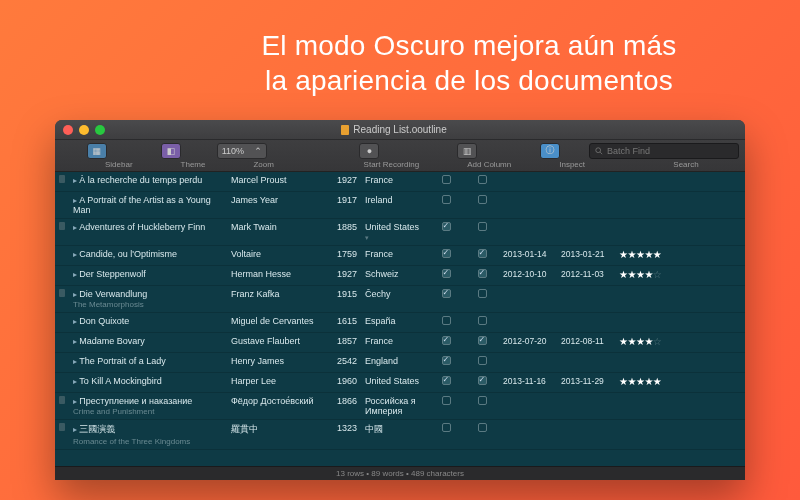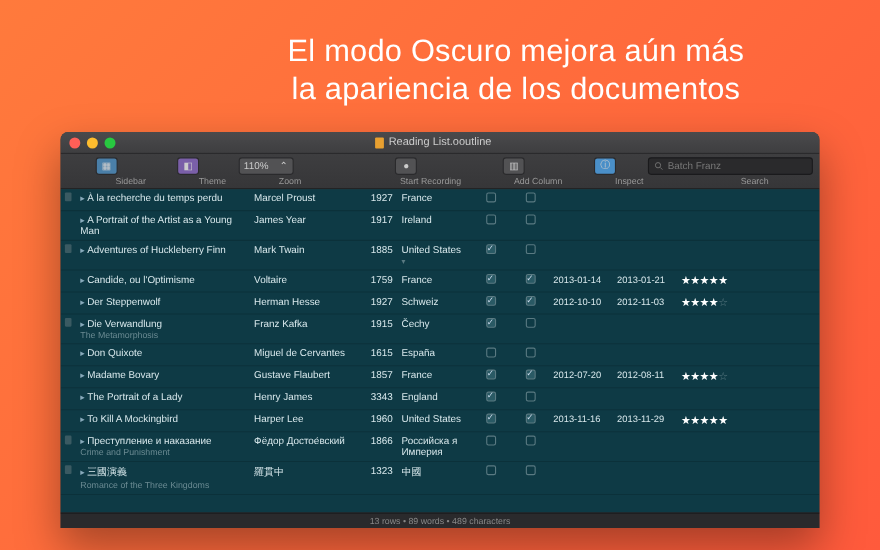--- a/index.html
+++ b/index.html
@@ -190,21 +190,21 @@
           <div class="tbbtn" style="background:#4a8fc8">ⓘ</div>
         </div>
       <div class="lbl">Inspect</div>
     </div>
     <div class="tbgroup" style="flex:0 0 auto">
       <div class="search-field">
         <svg class="mag" viewBox="0 0 10 10">
             <circle cx="4" cy="4" r="3" stroke="#777" fill="none" stroke-width="1"></circle>
             <line x1="6.5" y1="6.5" x2="9" y2="9" stroke="#777" stroke-width="1"></line>
           </svg>
-        <span>Batch Franz</span>
+        <span>Batch Find</span>
       </div>
       <div class="lbl">Search</div>
     </div>
   </div>
 
   <div class="content">
     <div class="rows" id="rows">
         <div class="row">
           <div class="c-handle">
             <span class="handle-ic"></span>
@@ -304,21 +304,21 @@
           <div class="c-owned"><span class="chk on"></span></div>
           <div class="c-read"><span class="chk on"></span></div>
           <div class="c-started">2012-07-20</div>
           <div class="c-finished">2012-08-11</div>
           <div class="c-rating">★★★★<span class="star-empty">☆</span></div>
         </div>
         <div class="row">
           <div class="c-handle"></div>
           <div class="c-topic"><span class="bullet">The Portrait of a Lady</span></div>
           <div class="c-author">Henry James</div>
-          <div class="c-year">3343</div>
+          <div class="c-year">2542</div>
           <div class="c-origin">England</div>
           <div class="c-owned"><span class="chk on"></span></div>
           <div class="c-read"><span class="chk"></span></div>
           <div class="c-started"></div>
           <div class="c-finished"></div>
           <div class="c-rating"></div>
         </div>
         <div class="row">
           <div class="c-handle"></div>
           <div class="c-topic"><span class="bullet">To Kill A Mockingbird</span></div>

